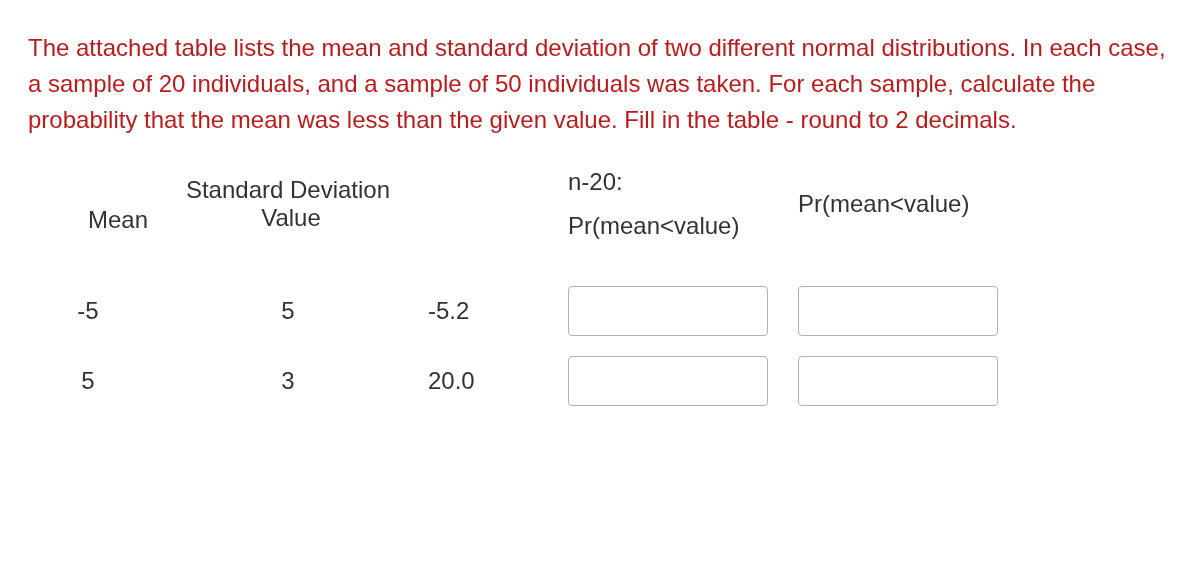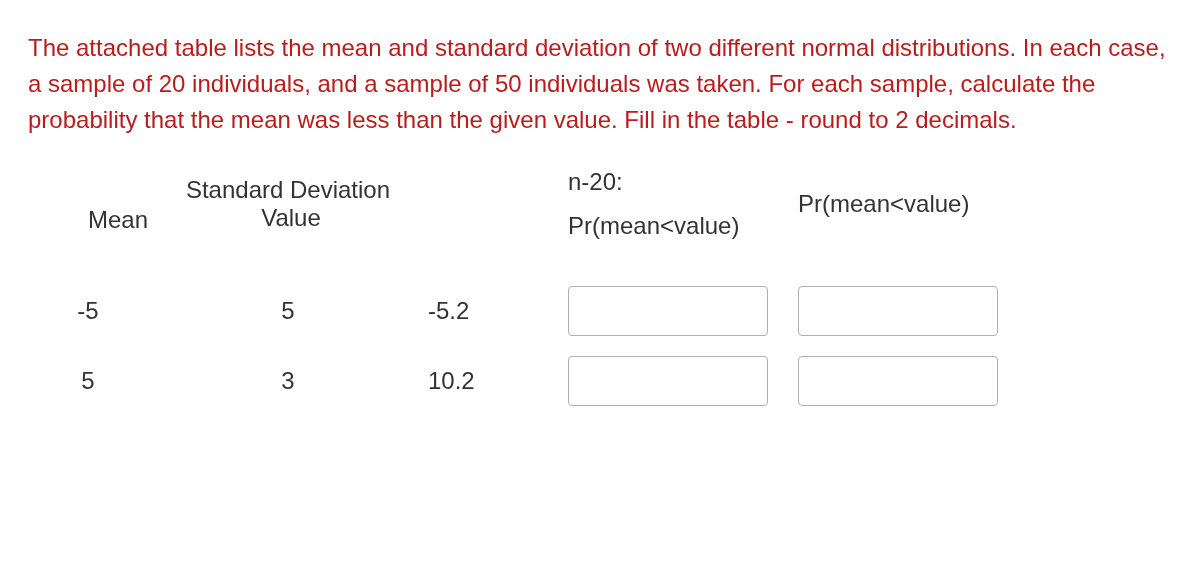--- a/index.html
+++ b/index.html
@@ -105,21 +105,21 @@
       <input type="text" class="input-box" value="" style="">
     </div>
     <div class="input-cell">
       <input type="text" class="input-box" value="" style="">
     </div>
   </div>
 
   <div class="data-row">
     <div class="data-cell mean-col">5</div>
     <div class="data-cell sd-col">3</div>
-    <div class="data-cell val-col">10.2</div>
+    <div class="data-cell val-col">20.0</div>
     <div class="input-cell">
       <input type="text" class="input-box" value="" style="">
     </div>
     <div class="input-cell">
       <input type="text" class="input-box" value="" style="">
     </div>
   </div>
 
 </div>
 

